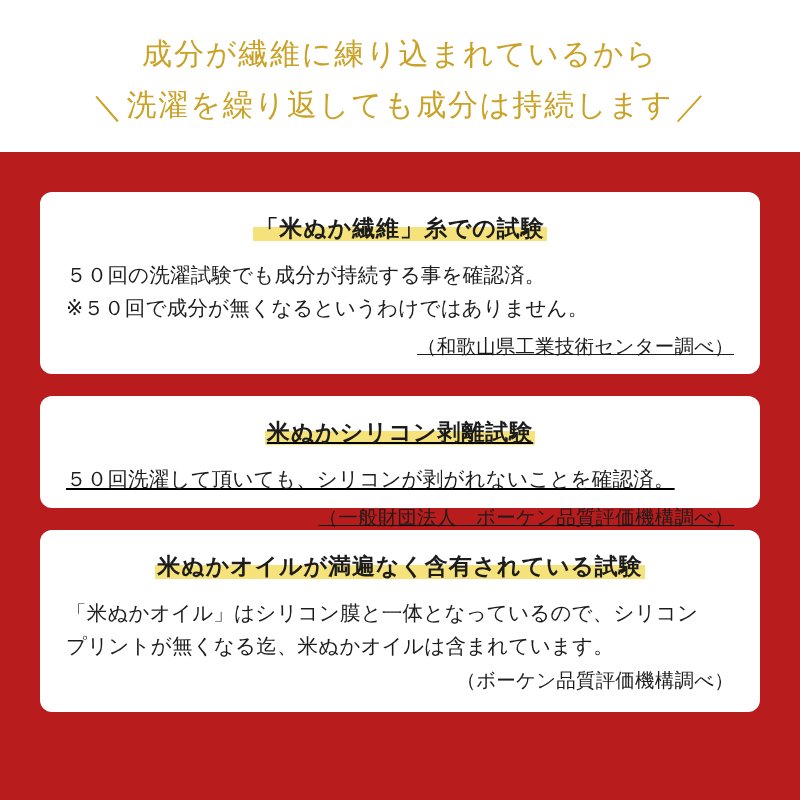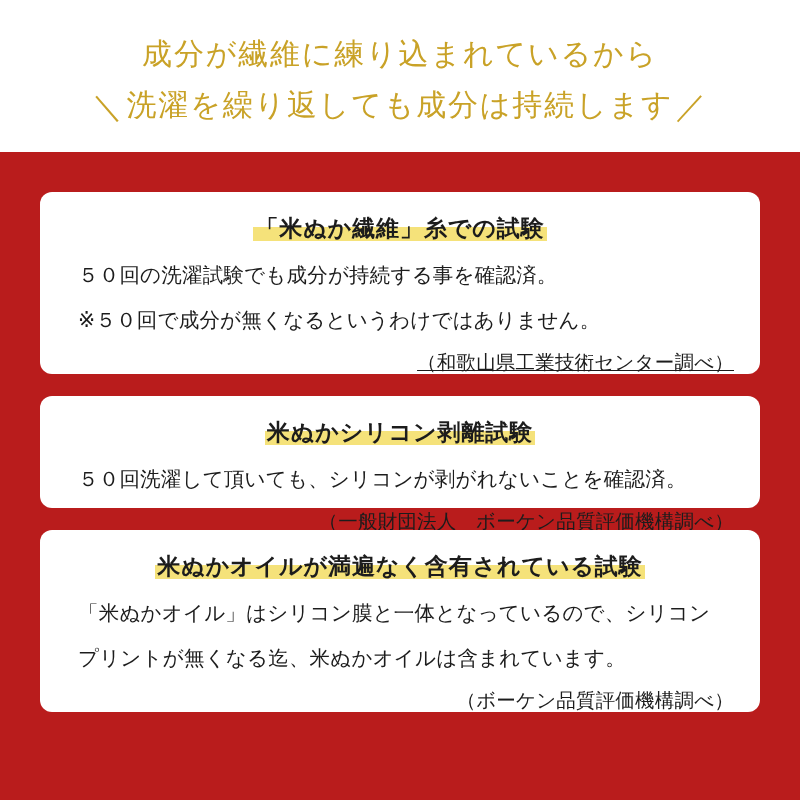--- a/index.html
+++ b/index.html
@@ -73,21 +73,21 @@
   }
 
   .card {
     background: #ffffff;
     border-radius: 12px;
     box-sizing: border-box;
     padding: 22px 26px 20px 26px;
     width: 720px;
   }
   .card.c1 { height: 182px; }
-  .card.c2 { height: 112px; }
+  .card.c2 { height: 112px; text-decoration: underline; }
   .card.c3 { height: 182px; }
 
   .card-title {
     text-align: center;
     font-size: 23px;
     font-weight: bold;
     color: #1c1c1c;
     letter-spacing: 0.04em;
     margin: 0 0 14px 0;
     line-height: 1.3;
@@ -95,21 +95,21 @@
   .card-title .hl {
     background: linear-gradient(to top, #f5e27a 52%, rgba(245,226,122,0) 52%);
     padding: 0 2px;
   }
 
   .card-text {
     font-size: 20.5px;
     color: #1c1c1c;
     line-height: 1.62;
     letter-spacing: 0.01em;
-    margin: 12px;
+    margin: 0;
   }
 
   .card-source {
     font-size: 19.5px;
     color: #1c1c1c;
     text-align: right;
     letter-spacing: 0.01em;
     margin-top: 6px;
     line-height: 1.5;
   }

